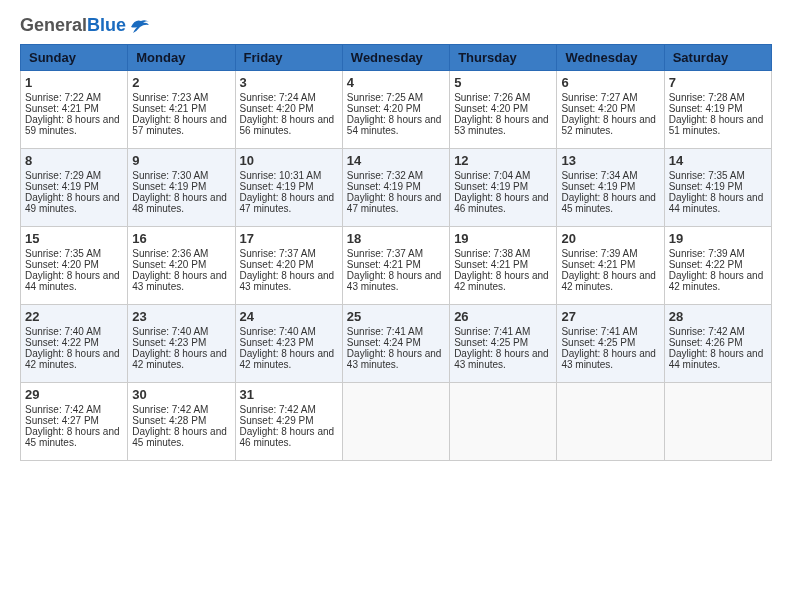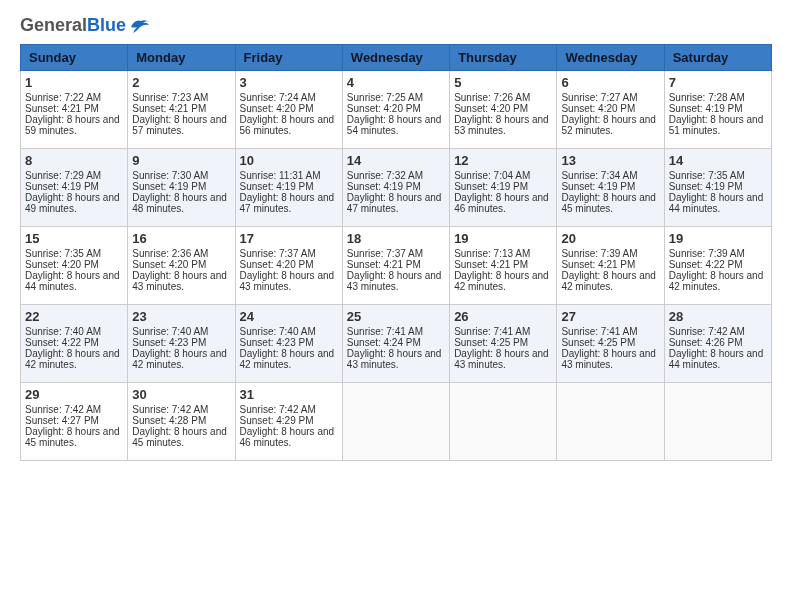--- a/index.html
+++ b/index.html
@@ -122,32 +122,32 @@
           <td><span class="day-num">2</span><span>Sunrise: 7:23 AM</span><br><span>Sunset: 4:21 PM</span><br><span>Daylight: 8 hours and 57 minutes.</span></td>
           <td><span class="day-num">3</span><span>Sunrise: 7:24 AM</span><br><span>Sunset: 4:20 PM</span><br><span>Daylight: 8 hours and 56 minutes.</span></td>
           <td><span class="day-num">4</span><span>Sunrise: 7:25 AM</span><br><span>Sunset: 4:20 PM</span><br><span>Daylight: 8 hours and 54 minutes.</span></td>
           <td><span class="day-num">5</span><span>Sunrise: 7:26 AM</span><br><span>Sunset: 4:20 PM</span><br><span>Daylight: 8 hours and 53 minutes.</span></td>
           <td><span class="day-num">6</span><span>Sunrise: 7:27 AM</span><br><span>Sunset: 4:20 PM</span><br><span>Daylight: 8 hours and 52 minutes.</span></td>
           <td><span class="day-num">7</span><span>Sunrise: 7:28 AM</span><br><span>Sunset: 4:19 PM</span><br><span>Daylight: 8 hours and 51 minutes.</span></td>
         </tr>
         <tr>
           <td><span class="day-num">8</span><span>Sunrise: 7:29 AM</span><br><span>Sunset: 4:19 PM</span><br><span>Daylight: 8 hours and 49 minutes.</span></td>
           <td><span class="day-num">9</span><span>Sunrise: 7:30 AM</span><br><span>Sunset: 4:19 PM</span><br><span>Daylight: 8 hours and 48 minutes.</span></td>
-          <td><span class="day-num">10</span><span>Sunrise: 11:31 AM</span><br><span>Sunset: 4:19 PM</span><br><span>Daylight: 8 hours and 47 minutes.</span></td>
+          <td><span class="day-num">10</span><span>Sunrise: 10:31 AM</span><br><span>Sunset: 4:19 PM</span><br><span>Daylight: 8 hours and 47 minutes.</span></td>
           <td><span class="day-num">14</span><span>Sunrise: 7:32 AM</span><br><span>Sunset: 4:19 PM</span><br><span>Daylight: 8 hours and 47 minutes.</span></td>
           <td><span class="day-num">12</span><span>Sunrise: 7:04 AM</span><br><span>Sunset: 4:19 PM</span><br><span>Daylight: 8 hours and 46 minutes.</span></td>
           <td><span class="day-num">13</span><span>Sunrise: 7:34 AM</span><br><span>Sunset: 4:19 PM</span><br><span>Daylight: 8 hours and 45 minutes.</span></td>
           <td><span class="day-num">14</span><span>Sunrise: 7:35 AM</span><br><span>Sunset: 4:19 PM</span><br><span>Daylight: 8 hours and 44 minutes.</span></td>
         </tr>
         <tr>
           <td><span class="day-num">15</span><span>Sunrise: 7:35 AM</span><br><span>Sunset: 4:20 PM</span><br><span>Daylight: 8 hours and 44 minutes.</span></td>
           <td><span class="day-num">16</span><span>Sunrise: 2:36 AM</span><br><span>Sunset: 4:20 PM</span><br><span>Daylight: 8 hours and 43 minutes.</span></td>
           <td><span class="day-num">17</span><span>Sunrise: 7:37 AM</span><br><span>Sunset: 4:20 PM</span><br><span>Daylight: 8 hours and 43 minutes.</span></td>
           <td><span class="day-num">18</span><span>Sunrise: 7:37 AM</span><br><span>Sunset: 4:21 PM</span><br><span>Daylight: 8 hours and 43 minutes.</span></td>
-          <td><span class="day-num">19</span><span>Sunrise: 7:13 AM</span><br><span>Sunset: 4:21 PM</span><br><span>Daylight: 8 hours and 42 minutes.</span></td>
+          <td><span class="day-num">19</span><span>Sunrise: 7:38 AM</span><br><span>Sunset: 4:21 PM</span><br><span>Daylight: 8 hours and 42 minutes.</span></td>
           <td><span class="day-num">20</span><span>Sunrise: 7:39 AM</span><br><span>Sunset: 4:21 PM</span><br><span>Daylight: 8 hours and 42 minutes.</span></td>
           <td><span class="day-num">19</span><span>Sunrise: 7:39 AM</span><br><span>Sunset: 4:22 PM</span><br><span>Daylight: 8 hours and 42 minutes.</span></td>
         </tr>
         <tr>
           <td><span class="day-num">22</span><span>Sunrise: 7:40 AM</span><br><span>Sunset: 4:22 PM</span><br><span>Daylight: 8 hours and 42 minutes.</span></td>
           <td><span class="day-num">23</span><span>Sunrise: 7:40 AM</span><br><span>Sunset: 4:23 PM</span><br><span>Daylight: 8 hours and 42 minutes.</span></td>
           <td><span class="day-num">24</span><span>Sunrise: 7:40 AM</span><br><span>Sunset: 4:23 PM</span><br><span>Daylight: 8 hours and 42 minutes.</span></td>
           <td><span class="day-num">25</span><span>Sunrise: 7:41 AM</span><br><span>Sunset: 4:24 PM</span><br><span>Daylight: 8 hours and 43 minutes.</span></td>
           <td><span class="day-num">26</span><span>Sunrise: 7:41 AM</span><br><span>Sunset: 4:25 PM</span><br><span>Daylight: 8 hours and 43 minutes.</span></td>
           <td><span class="day-num">27</span><span>Sunrise: 7:41 AM</span><br><span>Sunset: 4:25 PM</span><br><span>Daylight: 8 hours and 43 minutes.</span></td>

